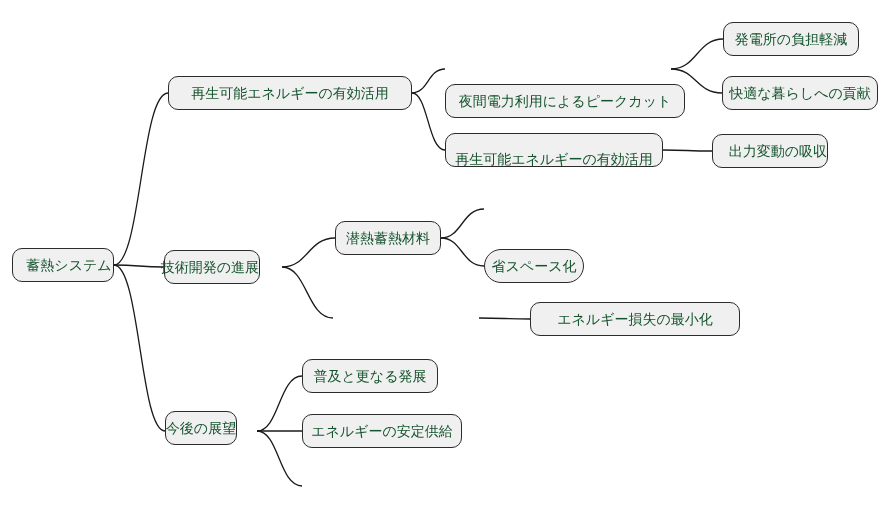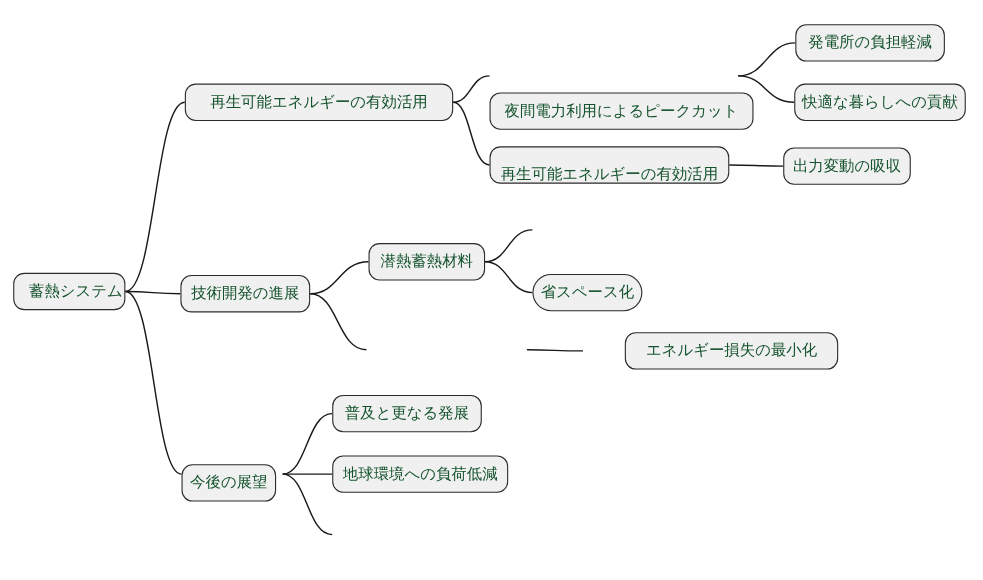--- a/index.html
+++ b/index.html
@@ -21,32 +21,32 @@
     border:1.6px solid #2b2b2b;
     border-radius:10px;
     font-size:14px;
     color:#14532d;
     white-space:nowrap;
     line-height:1;
   }
   
   .n-root           {left:12px;  top:248px; width:102px;padding-left:12px;}
   .n-ghg            {left:168px; top:76px;  width:244px;}
-  .n-tech           {left:164px; top:250px; width:118px;}
-  .n-future         {left:165px; top:422px; width:86px;justify-content:center;}
+  .n-tech           {left:164px; top:250px; width:96px;justify-content:flex-end;}
+  .n-future         {left:165px; top:411px; width:72px;justify-content:center;}
   .n-peakcut        {left:445px; top:52px;  width:240px;margin-top:32px;}
   .n-renewable      {left:445px; top:133px; width:218px;align-items:flex-end;}
   .n-plant_burden   {left:723px; top:22px;  width:136px;}
   .n-stable_supply  {left:722px; top:76px;  width:156px;}
-  .n-output_absorb  {left:712px; top:134px; width:116px;}
+  .n-output_absorb  {left:712px; top:134px; width:116px;justify-content:flex-end;}
   .n-latent_material{left:335px; top:221px; width:106px;}
   .n-control_tech   {left:333px; top:301px; width:146px;}
   .n-compact_storage{left:484px; top:192px; width:162px;}
   .n-space_saving   {left:484px; top:249px; width:100px;border-radius:17px;}
-  .n-loss_min       {left:530px; top:302px; width:194px;margin-left:38px;}
+  .n-loss_min       {left:530px; top:302px; width:210px;}
   .n-spread         {left:302px; top:359px; width:136px;}
   .n-env_load       {left:302px; top:414px; width:160px;}
   .n-comfort        {left:302px; top:469px; width:160px;}
 </style>
 </head>
 <body>
 
 <div class="stage">
 
   <svg class="edges" viewBox="0 0 894 527" xmlns="http://www.w3.org/2000/svg">
@@ -116,17 +116,17 @@
 
   <div class="node n-loss_min">
     <span>エネルギー損失の最小化</span>
   </div>
 
   <div class="node n-spread">
     <span>普及と更なる発展</span>
   </div>
 
   <div class="node n-env_load">
-    <span>地球環境への負荷低減</span>
+    <span>エネルギーの安定供給</span>
   </div>
 
 
 </div>
 
 </body></html>

